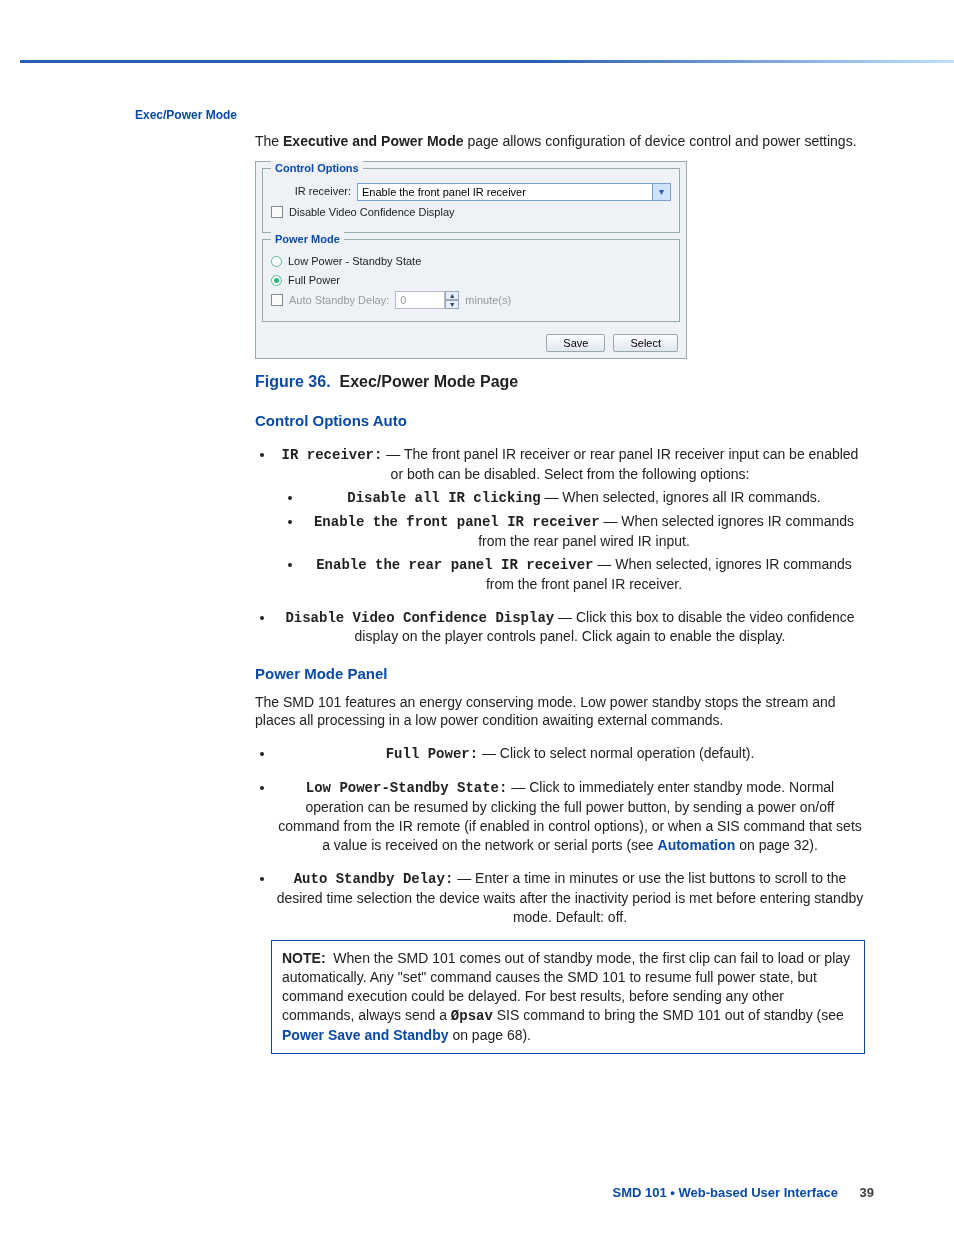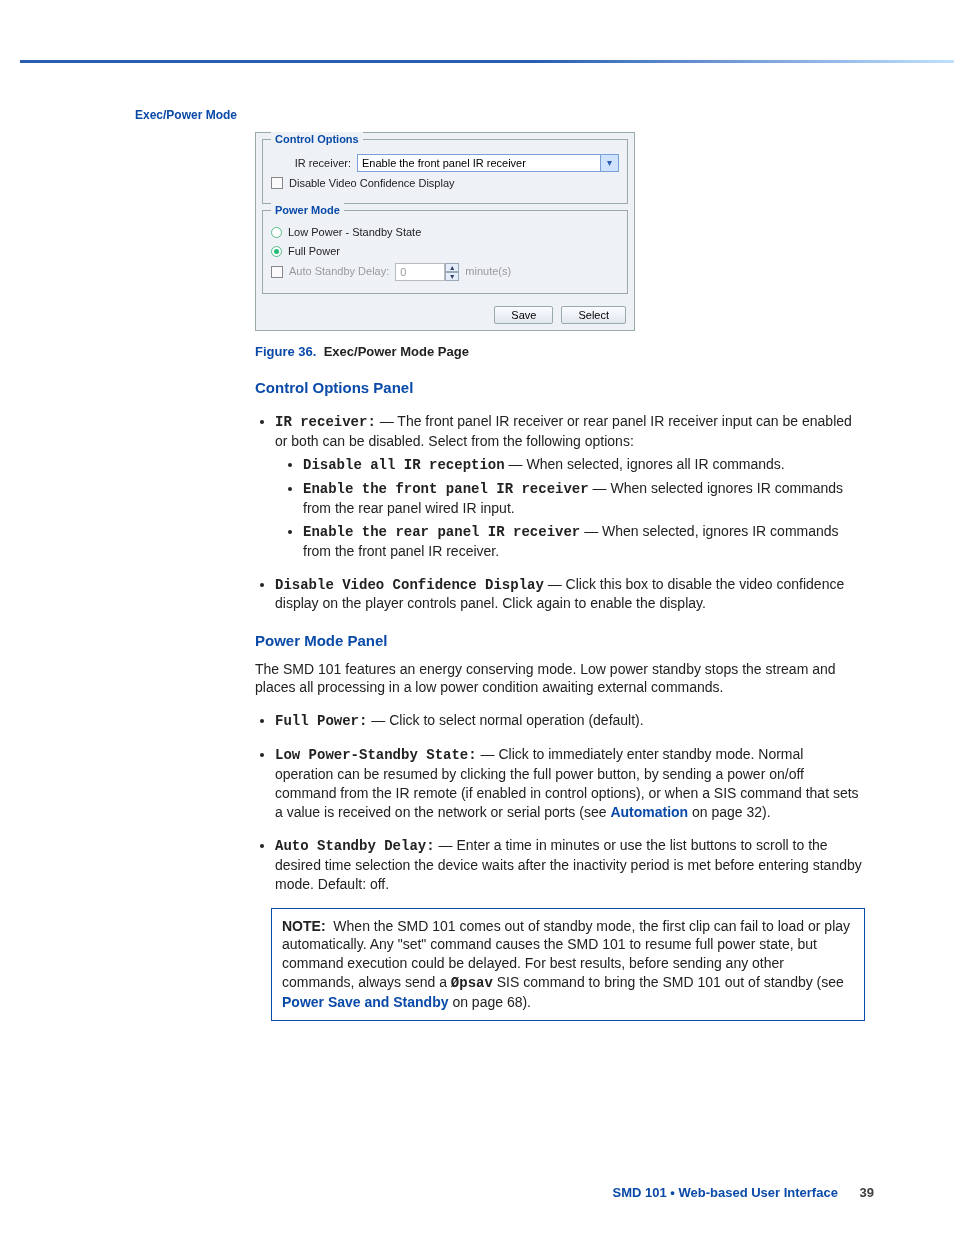--- a/index.html
+++ b/index.html
@@ -4,34 +4,34 @@
 <style>
   * { box-sizing: border-box; margin: 0; padding: 0; }
   html, body { width: 954px; height: 1235px; background: #fff; font-family: Arial, Helvetica, sans-serif; color: #222; position: relative; }
   .topbar { position: absolute; left: 20px; right: 0; top: 60px; height: 3px; background: linear-gradient(to right, #2a5db0 0%, #2a5db0 55%, #bfe0ff 100%); }
   .page { position: absolute; left: 135px; top: 108px; width: 730px; }
   .h2blue { color: #0a4aa8; font-weight: bold; font-size: 12px; margin-bottom: 10px; }
   .h3blue { color: #0a4aa8; font-weight: bold; font-size: 15px; margin: 18px 0 8px; }
   .body { font-size: 14px; line-height: 1.35; }
   .indent { margin-left: 120px; }
   .para { margin-bottom: 10px; }
-  .figcap { color: #0a4aa8; font-size: 13px; font-weight: bold; margin: 12px 0 4px; }
+  .figcap { color: #0a4aa8; font-size: 16px; font-weight: bold; margin: 12px 0 4px; }
   .mono { font-family: "Courier New", monospace; font-weight: bold; }
   ul.bul { list-style: disc; padding-left: 20px; }
-  ul.bul > li { margin: 14px 0; }
+  ul.bul > li { margin: 14px 0; text-align: center; }
   ul.sub { list-style: disc; padding-left: 28px; }
   ul.sub > li { margin: 4px 0; }
   .linkblue { color: #0a4aa8; font-weight: bold; }
   .notebox { border: 1.5px solid #0a4aa8; padding: 8px 10px; margin: 7px 0 0 16px; }
   .footer { position: absolute; right: 80px; bottom: 35px; font-size: 13px; }
   .footer .t { color: #0a4aa8; font-weight: bold; margin-top: 45px; }
   .footer .n { color: #404040; font-weight: bold; margin-left: 18px; }
 
   
-  .shot { width: 380px; background: #eef1f6; border: 1px solid #9aa; margin: 6px 0 12px; font-size: 11px; color: #222; }
+  .shot { width: 432px; background: #eef1f6; border: 1px solid #9aa; margin: 6px 0 12px; font-size: 11px; color: #222; }
   .grp { border: 1px solid #9aa; margin: 6px; padding: 10px 8px 8px; position: relative; background: #eef1f6; }
   .grp .legend { position: absolute; top: -8px; left: 8px; background: #eef1f6; padding: 0 4px; font-weight: bold; color: #0a4aa8; font-size: 11px; }
   .row { display: flex; align-items: center; gap: 6px; margin: 4px 0; }
   .lbl { width: 80px; text-align: right; }
   .sel { flex: 1; display: flex; align-items: center; }
   .sel input { flex: 1; height: 18px; border: 1px solid #7aa0d8; background: #fff; padding: 0 4px; font-size: 11px; }
   .sel .dd { width: 18px; height: 18px; border: 1px solid #7aa0d8; border-left: none; background: #cfe3ff; display: flex; align-items: center; justify-content: center; color: #2a5db0; font-size: 10px; }
   .chk { width: 12px; height: 12px; border: 1px solid #888; background: #fafafa; display: inline-block; }
   .rad { width: 11px; height: 11px; border: 1px solid #5b8; border-radius: 50%; display: inline-flex; align-items: center; justify-content: center; background: #fff; }
   .rad.sel2::after { content: ""; width: 5px; height: 5px; background: #2b7; border-radius: 50%; display: block; }
@@ -45,20 +45,23 @@
 </style>
 </head>
 <body>
 
 <div class="topbar"></div>
 
 <div class="page">
   <div class="h2blue">Exec/Power Mode</div>
 
   <div class="indent body">
+    <p class="para">
+      <span>The </span><b>Executive and Power Mode</b><span> page allows configuration of device control and power settings.</span>
+    </p>
 
     <div class="shot">
       <div class="grp">
         <div class="legend">Control Options</div>
         <div class="row">
           <div class="lbl">IR receiver:</div>
           <div class="sel">
             <input type="text" readonly="" value="Enable the front panel IR receiver" style="">
             <div class="dd">▾</div>
           </div>
@@ -96,26 +99,26 @@
       <div class="btnrow">
         <button class="btn">Save</button>
         <button class="btn">Select</button>
       </div>
     </div>
 
     <p class="figcap">
       <span>Figure 36.</span>&nbsp;&nbsp;<span style="color:#222">Exec/Power Mode Page</span>
     </p>
 
-    <div class="h3blue">Control Options Panel</div>
+    <div class="h3blue">Control Options Auto</div>
     <ul class="bul body">
       <li>
         <span class="mono">IR receiver:</span><span> — The front panel IR receiver or rear panel IR receiver input can be enabled or both can be disabled. Select from the following options:</span>
         <ul class="sub">
-          <li><span class="mono">Disable all IR reception</span><span> — When selected, ignores all IR commands.</span></li>
+          <li><span class="mono">Disable all IR clicking</span><span> — When selected, ignores all IR commands.</span></li>
           <li><span class="mono">Enable the front panel IR receiver</span><span> — When selected ignores IR commands from the rear panel wired IR input.</span></li>
           <li><span class="mono">Enable the rear panel IR receiver</span><span> — When selected, ignores IR commands from the front panel IR receiver.</span></li>
         </ul>
       </li>
       <li><span class="mono">Disable Video Confidence Display</span><span> — Click this box to disable the video confidence display on the player controls panel. Click again to enable the display.</span></li>
     </ul>
 
     <div class="h3blue">Power Mode Panel</div>
     <p class="para body">The SMD 101 features an energy conserving mode. Low power standby stops the stream and places all processing in a low power condition awaiting external commands.</p>
     <ul class="bul body">

